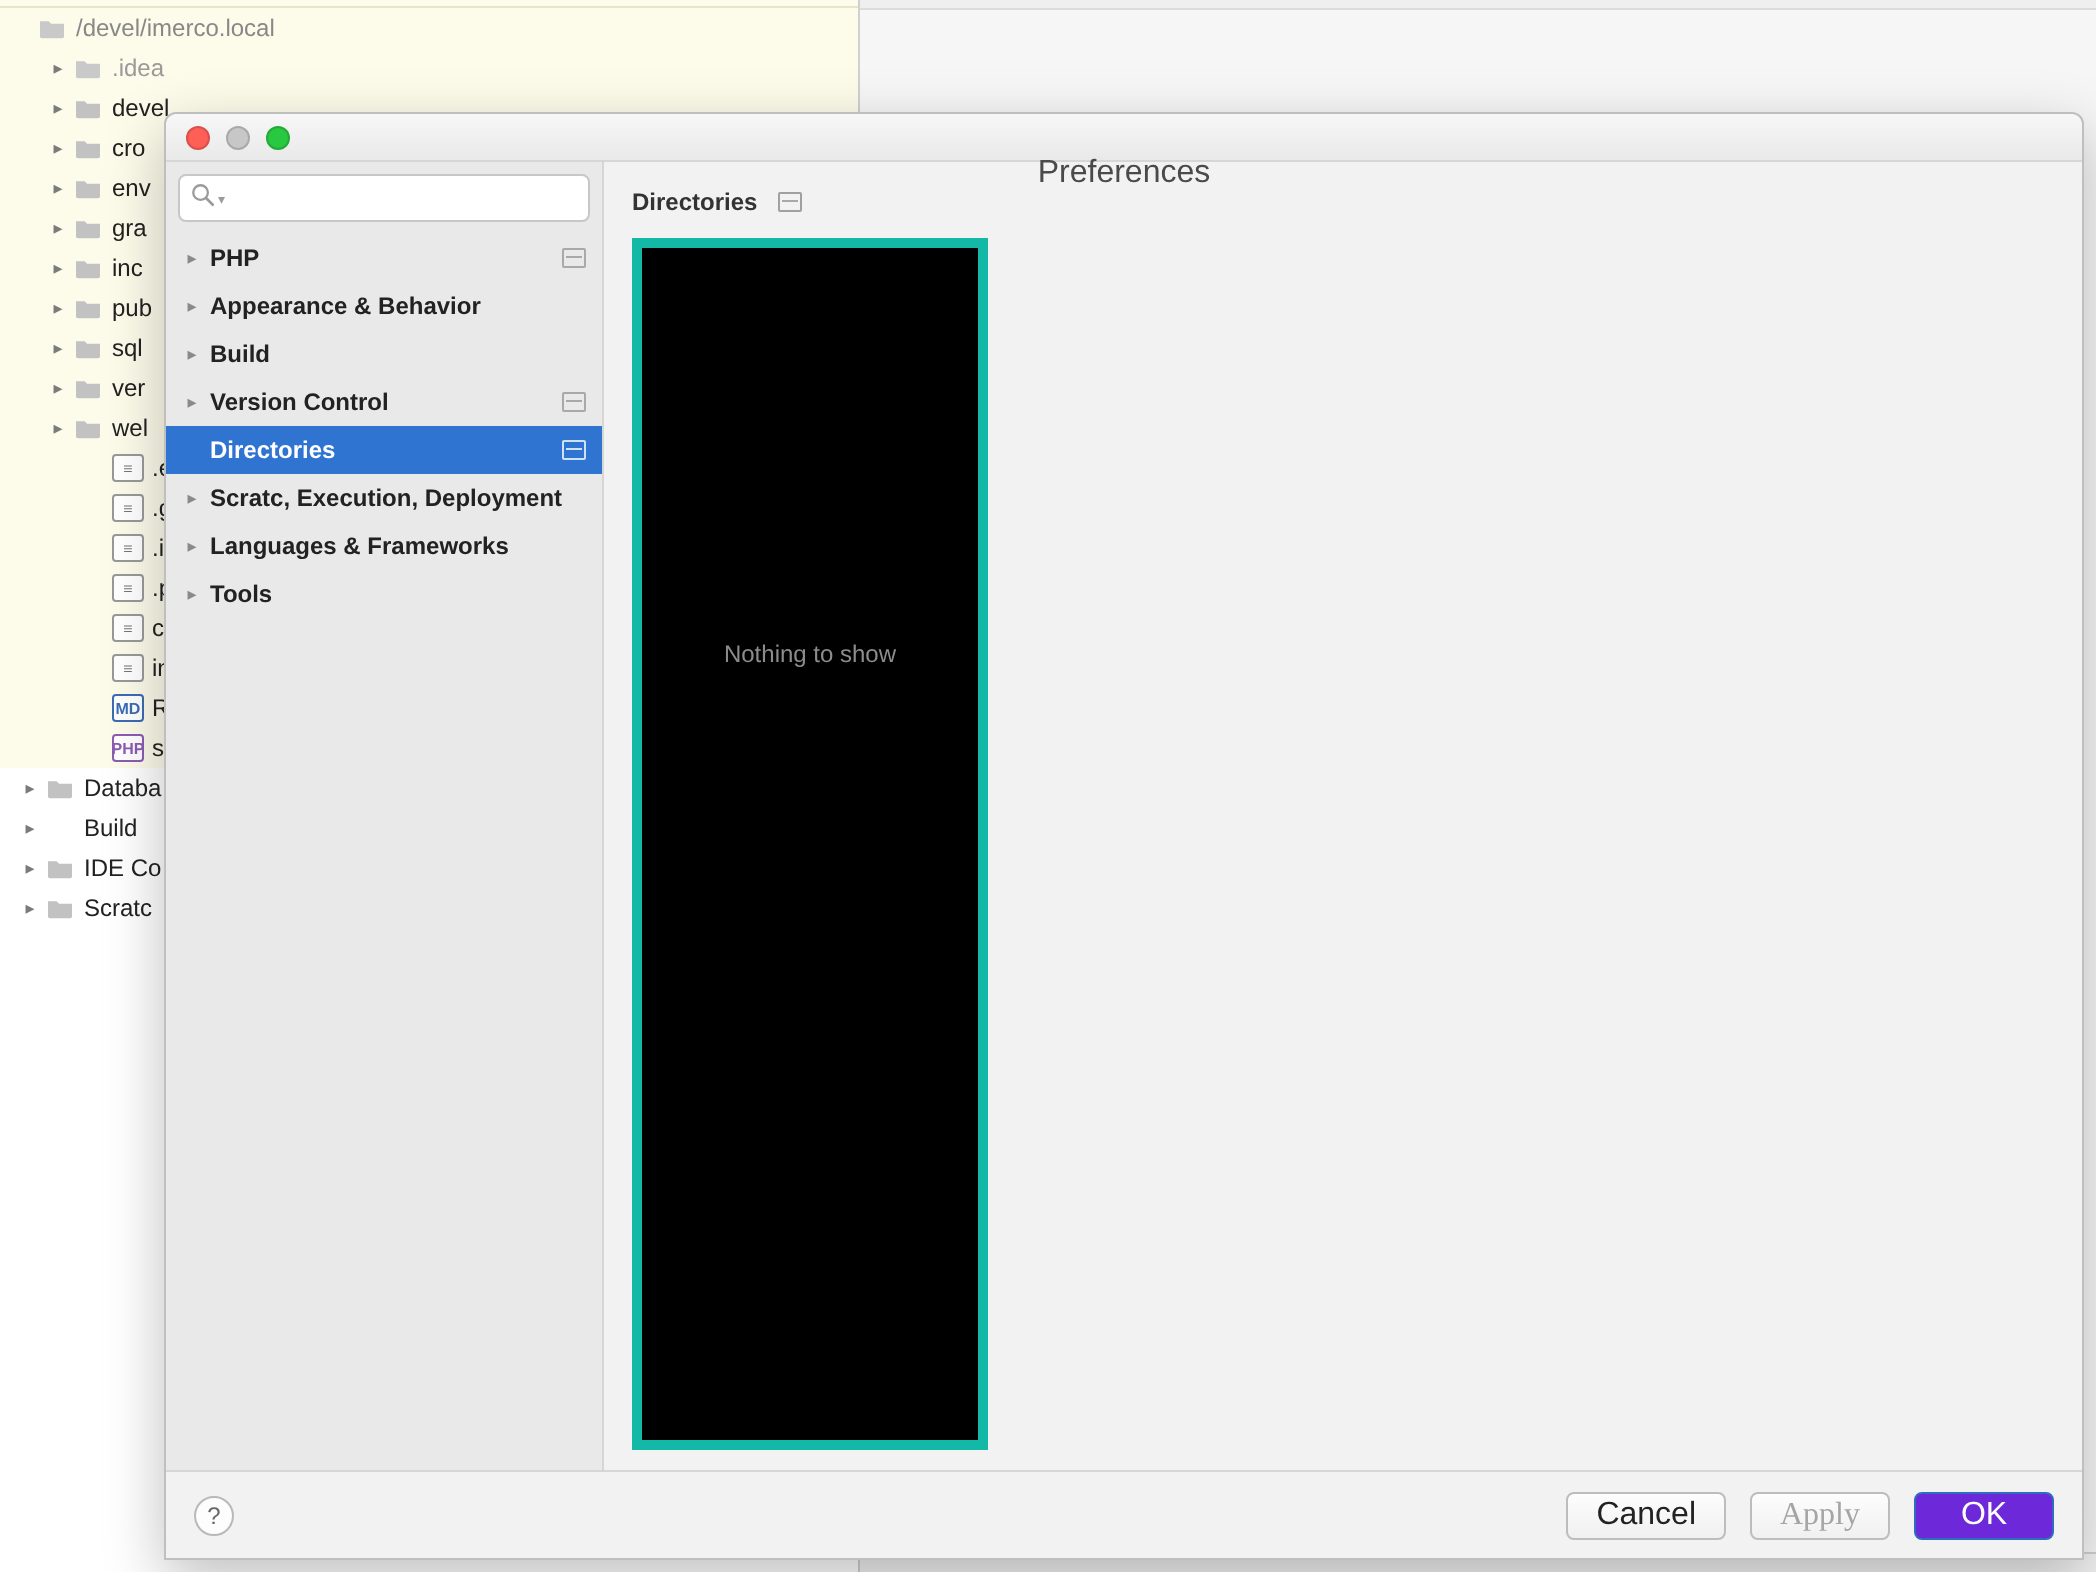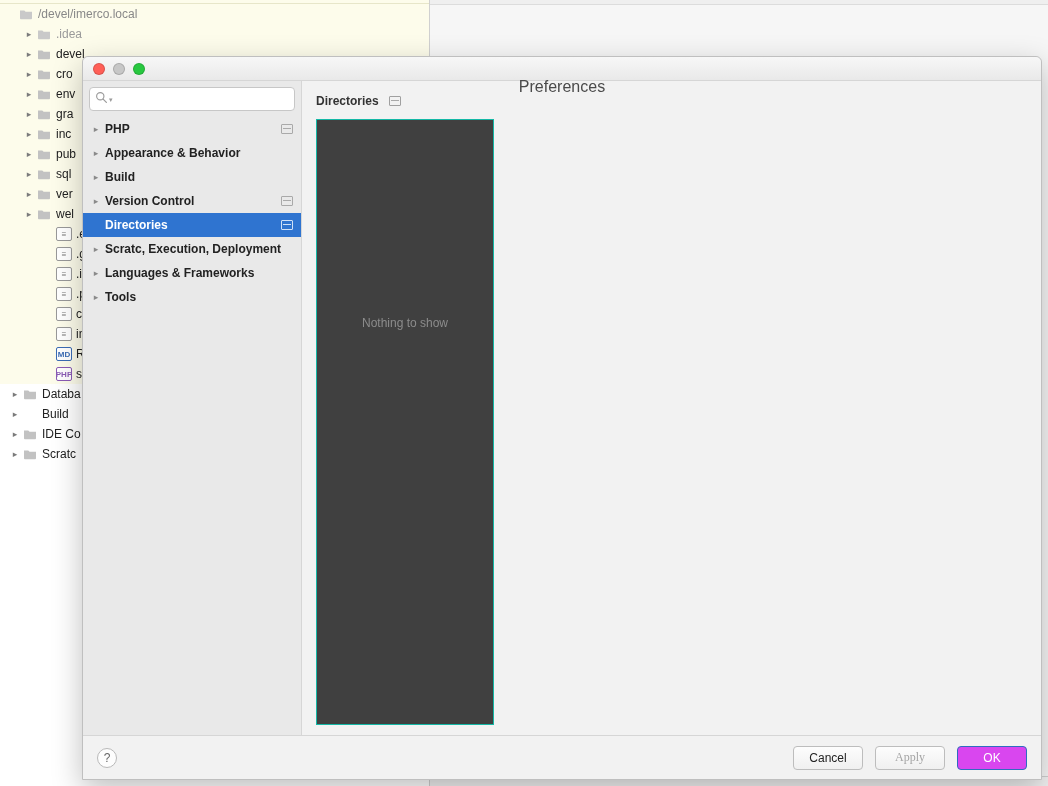--- a/index.html
+++ b/index.html
@@ -56,29 +56,29 @@
   .proj-ico::after { content: ""; position: absolute; left: 1px; right: 1px; top: 3px; height: 1px; background: #a9a9a9; }
   .nav-item.selected { background: #2f74d0; }
   .nav-item.selected .lbl { color: #fff; }
   .nav-item.selected .chevron { color: #cfe0f7; }
   .nav-item.selected .proj-ico { border-color: #cfe0f7; }
   .nav-item.selected .proj-ico::after { background: #cfe0f7; }
 
   .settings-content { flex: 1; background: #f2f2f2; display: flex; flex-direction: column; padding: 10px 14px; }
   .crumb { display: flex; align-items: center; gap: 10px; font-size: 12px; font-weight: 600; color: #333; height: 20px; }
   .crumb .proj-ico { border-color: #a0a0a0; }
-  .content-panel { flex: 1; margin-top: 8px; background: #404040; border: 1px solid #14b8a6; display: flex; align-items: flex-start; justify-content: center; width: 178px; }
+  .content-panel { flex: 1; margin-top: 8px; background: #000000; border: 5px solid #14b8a6; display: flex; align-items: flex-start; justify-content: center; width: 178px; }
   .nothing { margin-top: 196px; color: #8c8c8c; font-size: 12px; }
 
   .dialog-footer { height: 44px; border-top: 1px solid #d6d6d6; background: #f2f2f2; display: flex; align-items: center; padding: 0 14px; }
   .help { width: 20px; height: 20px; border: 1px solid #b9b9b9; border-radius: 50%; display: flex; align-items: center; justify-content: center; color: #666; background: #fdfdfd; }
   .spacer { flex: 1; }
-  .btn { height: 24px; min-width: 70px; padding: 0 14px; border: 1px solid #bdbdbd; border-radius: 4px; background: linear-gradient(#fdfdfd,#f0f0f0); font-size: 12px; color: #222; margin-left: 12px; }
+  .btn { height: 24px; min-width: 70px; padding: 0 14px; border: 1px solid #bdbdbd; border-radius: 4px; background: linear-gradient(#fdfdfd,#f0f0f0); font-size: 16px; color: #222; margin-left: 12px; }
   .btn:disabled { color: #a5a5a5; font-family: Liberation Serif, serif; }
-  .btn.primary { background: #d946ef; border-color: #2f6cc0; color: #fff; font-weight: 500; }
+  .btn.primary { background: #6d28d9; border-color: #2f6cc0; color: #fff; font-weight: 500; }
 </style>
 </head>
 <body>
 
 <div class="proj-tree">
   <div class="topbar"></div>
   <div class="tree-row highlight-zone" style="background: rgb(253, 252, 235);">
       <span class="arrow empty">▸</span>
       <span class="folder-icon">
         <svg viewBox="0 0 16 14">

